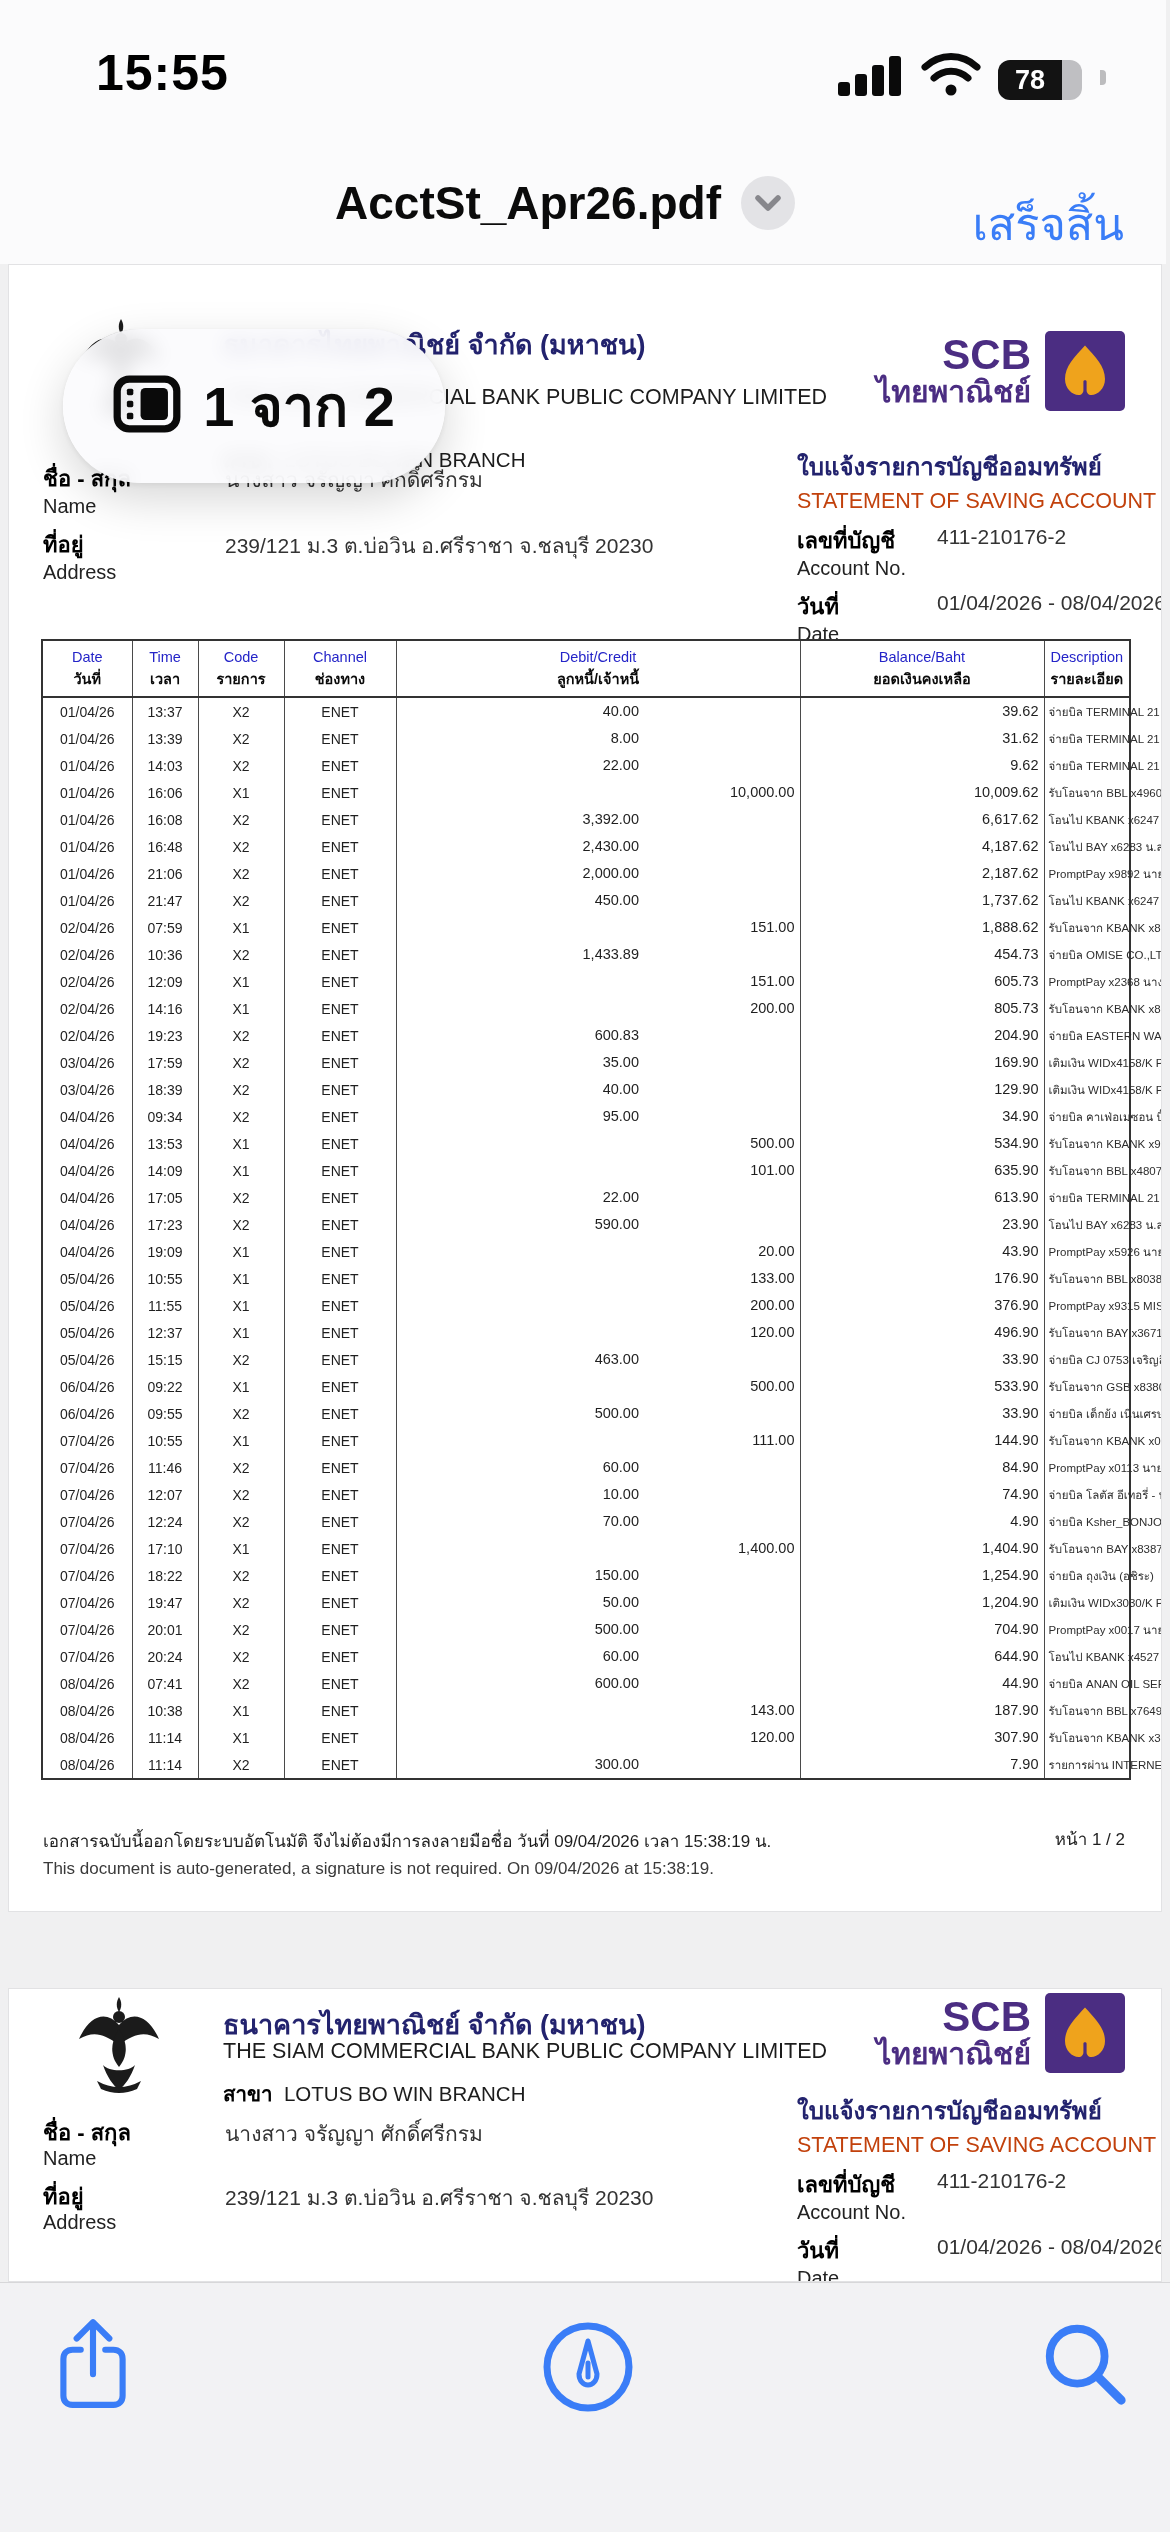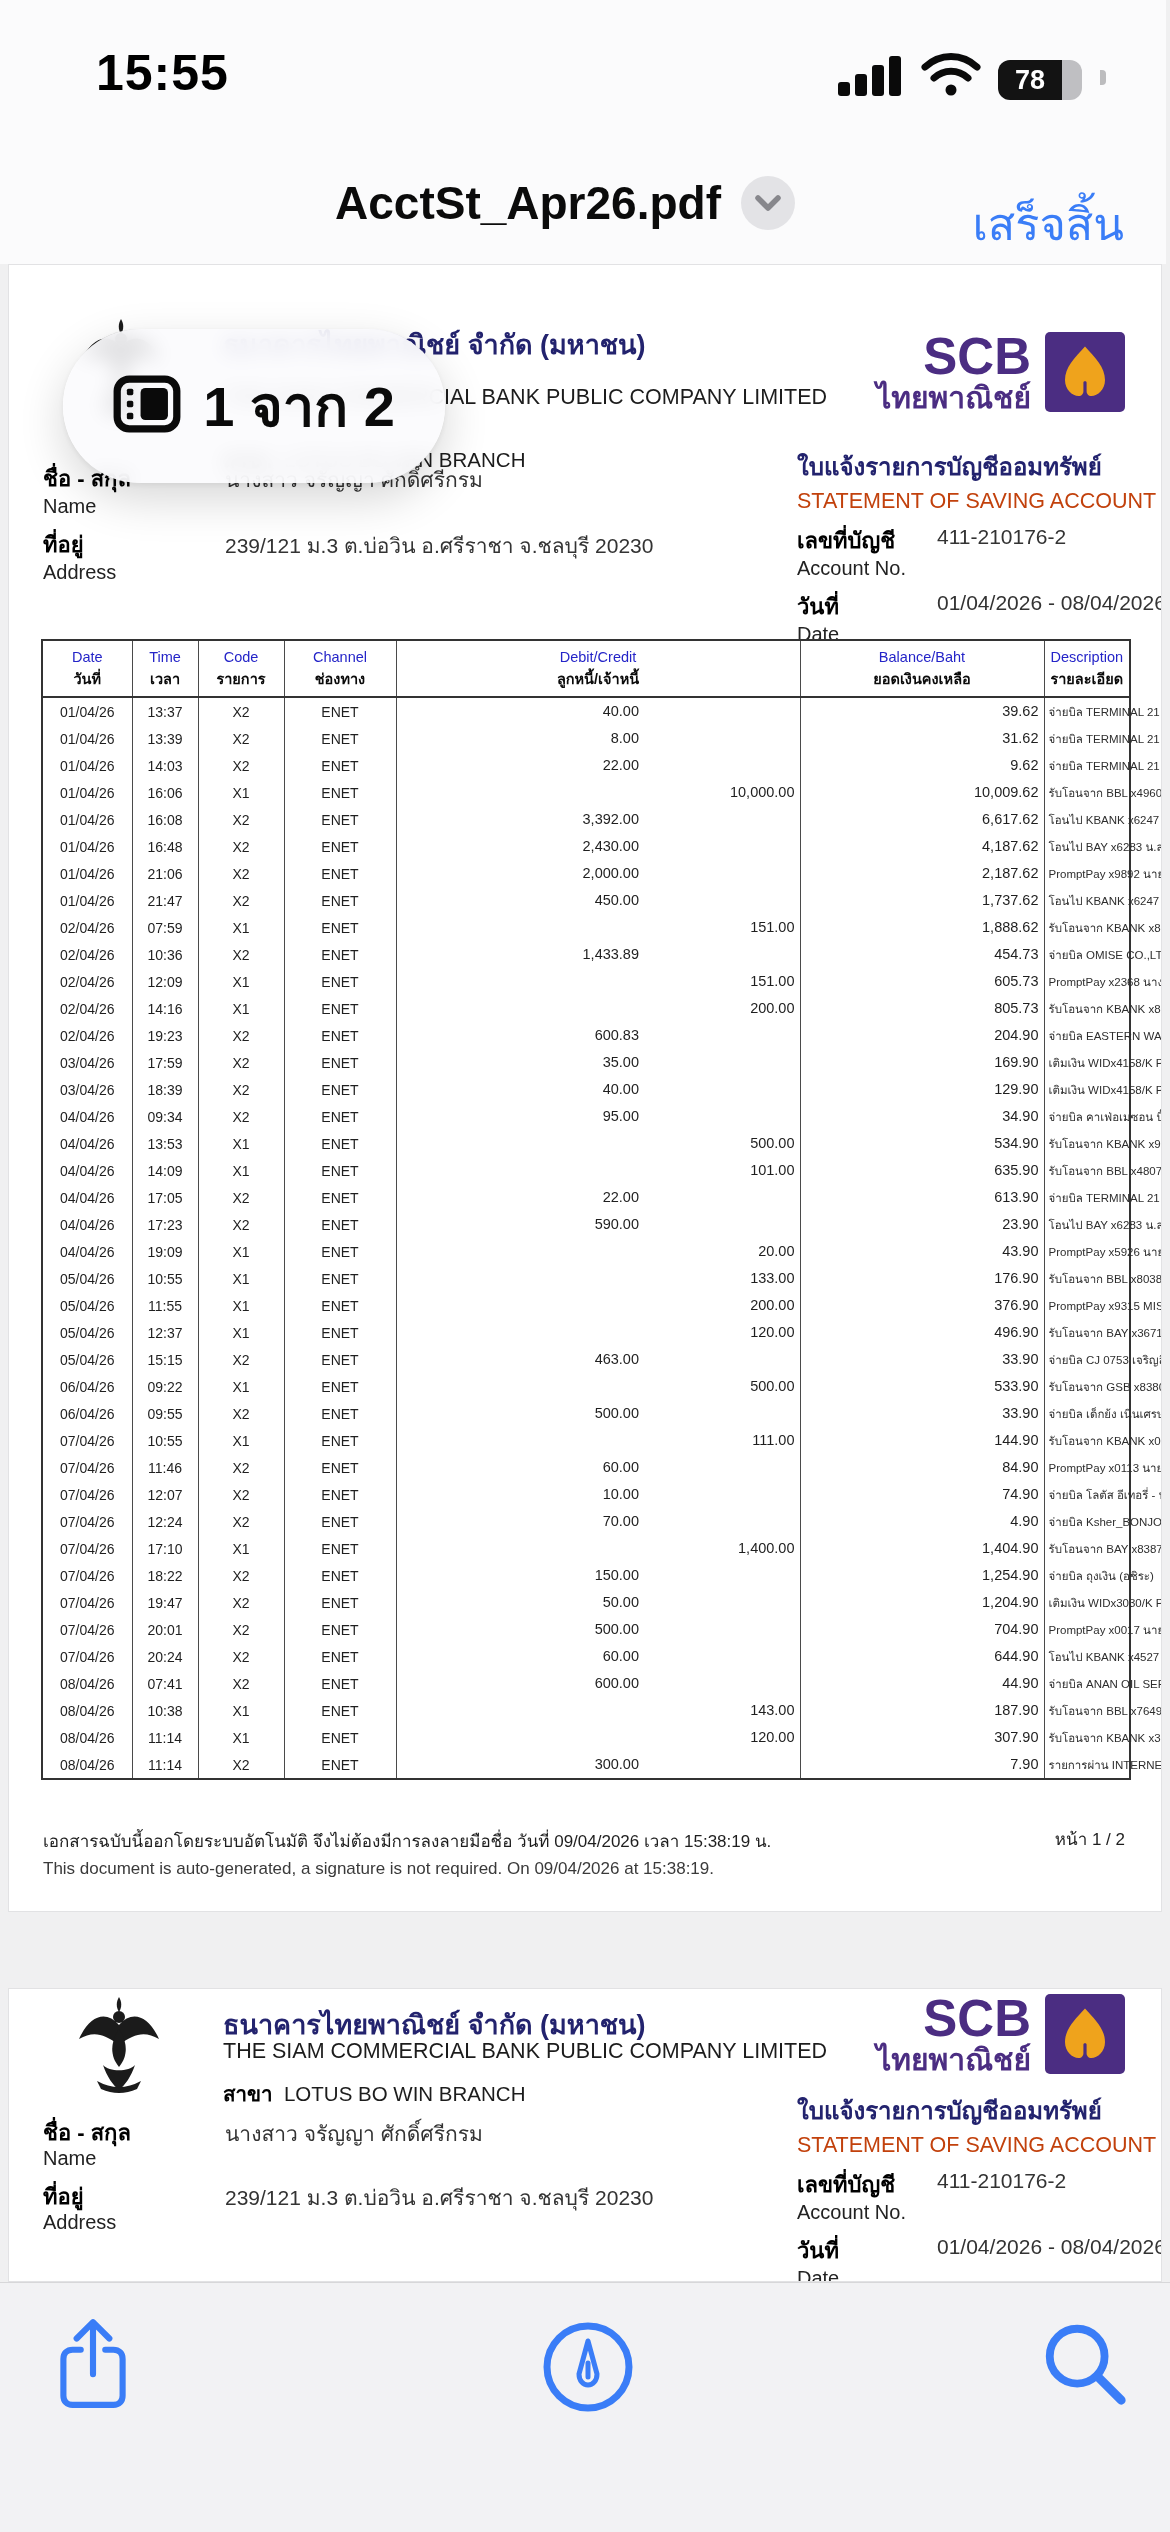--- a/index.html
+++ b/index.html
@@ -30,21 +30,21 @@
   .bank-en{font-size:21.5px;color:#1c1c1c;}
   .branch{font-size:20.5px;color:#1c1c1c;}
   .branch b{font-weight:700;color:#000;}
   .lbl{font-size:22px;font-weight:700;color:#000;}
   .sub{font-size:20px;color:#222;}
   .val{font-size:21px;color:#333;}
   .st-th{font-size:24px;font-weight:700;color:#23236E;}
   .st-en{font-size:21.5px;color:#c2410c;}
   .scb-logo{display:flex;align-items:center;gap:14px;}
   .scb-txt{display:flex;flex-direction:column;align-items:flex-end;line-height:1.02;}
-  .scb-txt .l1{font-size:51px;font-weight:700;color:#4B2D82;text-align:right;}
+  .scb-txt .l1{font-size:42px;font-weight:700;color:#4B2D82;text-align:right;}
   .scb-txt .l2{font-size:30px;font-weight:700;color:#4B2D82;}
   .scb-sq{width:80px;height:80px;background:#4B2D82;border-radius:5px;display:flex;
           align-items:center;justify-content:center;}
   
   .pill{position:absolute;left:54px;top:64px;width:382px;height:154px;border-radius:78px;
         background:rgba(251,251,253,.88);backdrop-filter:blur(10px);-webkit-backdrop-filter:blur(10px);
         box-shadow:0 2px 6px rgba(0,0,0,.07),0 16px 46px rgba(0,0,0,.16);
         display:flex;align-items:center;justify-content:center;gap:22px;z-index:5;}
   .pill-label{font-size:56px;font-weight:700;color:#0a0a0a;}
   

